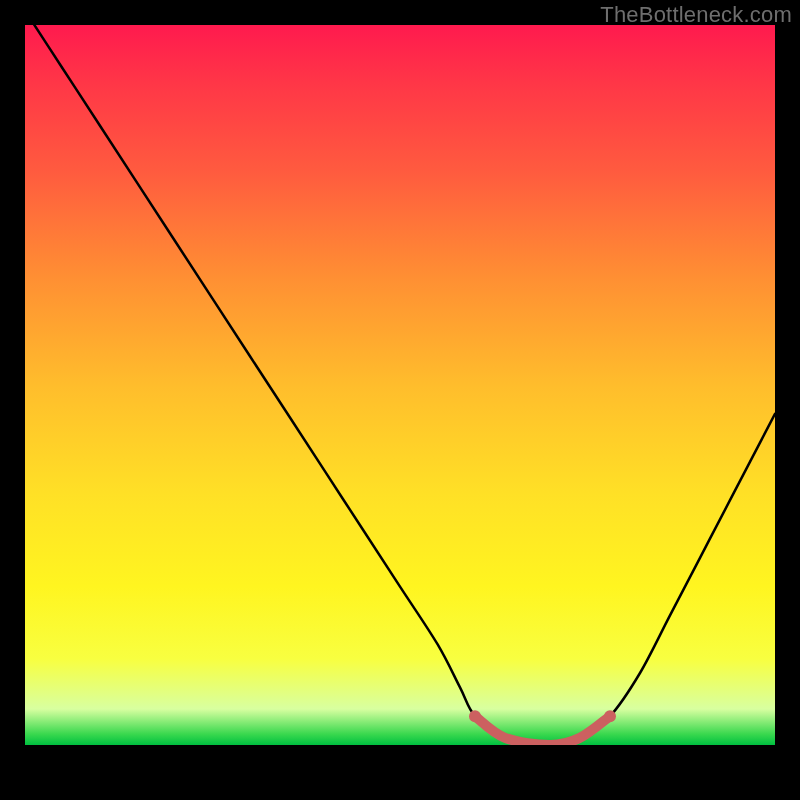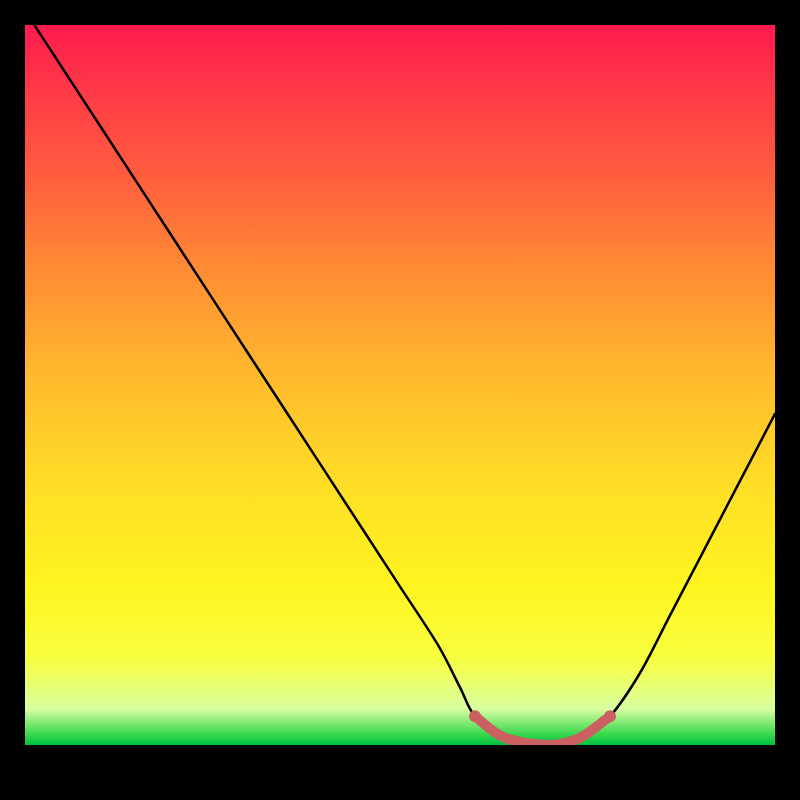--- a/index.html
+++ b/index.html
@@ -64,20 +64,21 @@
     font-weight: 500;
     letter-spacing: 0.2px;
     user-select: none;
   }
 </style>
 </head>
 <body>
 
 <div class="frame">
 
+  <div class="watermark">TheBottleneck.com</div>
 
   <div class="plot-box">
     <div class="gradient-bg"></div>
 
     <svg class="curve" viewBox="0 0 750 720" preserveAspectRatio="none">
       <path id="main-curve" fill="none" stroke="#000000" stroke-width="2.5" stroke-linecap="round" stroke-linejoin="round" d="M 0 -14.399999999999977 C 6.25 -4.799999999999974, 25 24.000000000000057, 37.5 43.200000000000045 C 50 62.400000000000034, 62.5 81.59999999999997, 75 100.79999999999995 C 87.5 119.99999999999994, 100 139.19999999999996, 112.5 158.39999999999998 C 125 177.6, 137.5 196.80000000000004, 150 216.00000000000006 C 162.5 235.20000000000007, 175 254.40000000000003, 187.5 273.6 C 200 292.8, 212.5 312, 225 331.2 C 237.5 350.4, 250 369.6, 262.5 388.8 C 275 408, 287.5 427.2, 300 446.4 C 312.5 465.59999999999997, 325 484.8, 337.5 504 C 350 523.2, 362.5 542.4, 375 561.6 C 387.5 580.8000000000001, 402.50000000000006 602.4000000000001, 412.50000000000006 619.2 C 422.50000000000006 636, 428.74999999999994 650.4, 434.99999999999994 662.4 C 441.24999999999994 674.4, 442.5 682.8000000000001, 450 691.2 C 457.5 699.6, 467.5 708, 480 712.8 C 492.5 717.5999999999999, 512.5 720, 525 720 C 537.5 720, 545 717.5999999999999, 555 712.8 C 565 708, 575 702, 585 691.2 C 595 680.4000000000001, 605 664.8, 615 648 C 625 631.2, 635 609.6, 645 590.4 C 655 571.1999999999999, 665 552, 675 532.8 C 685 513.5999999999999, 692.5 499.2, 705 475.2 C 717.5 451.2, 742.5 403.2, 750 388.8"></path>
 
       <path id="highlight-curve" fill="none" stroke="#cc6060" stroke-width="10" stroke-linecap="round" stroke-linejoin="round" d="M 450 691.2 C 455 694.8000000000001, 467.5 708, 480 712.8 C 492.5 717.5999999999999, 512.5 720, 525 720 C 537.5 720, 545 717.5999999999999, 555 712.8 C 565 708, 580 694.8000000000001, 585 691.2"></path>
 
       <circle id="hl-dot-a" r="6" fill="#cc6060" cx="450" cy="691.2"></circle>

